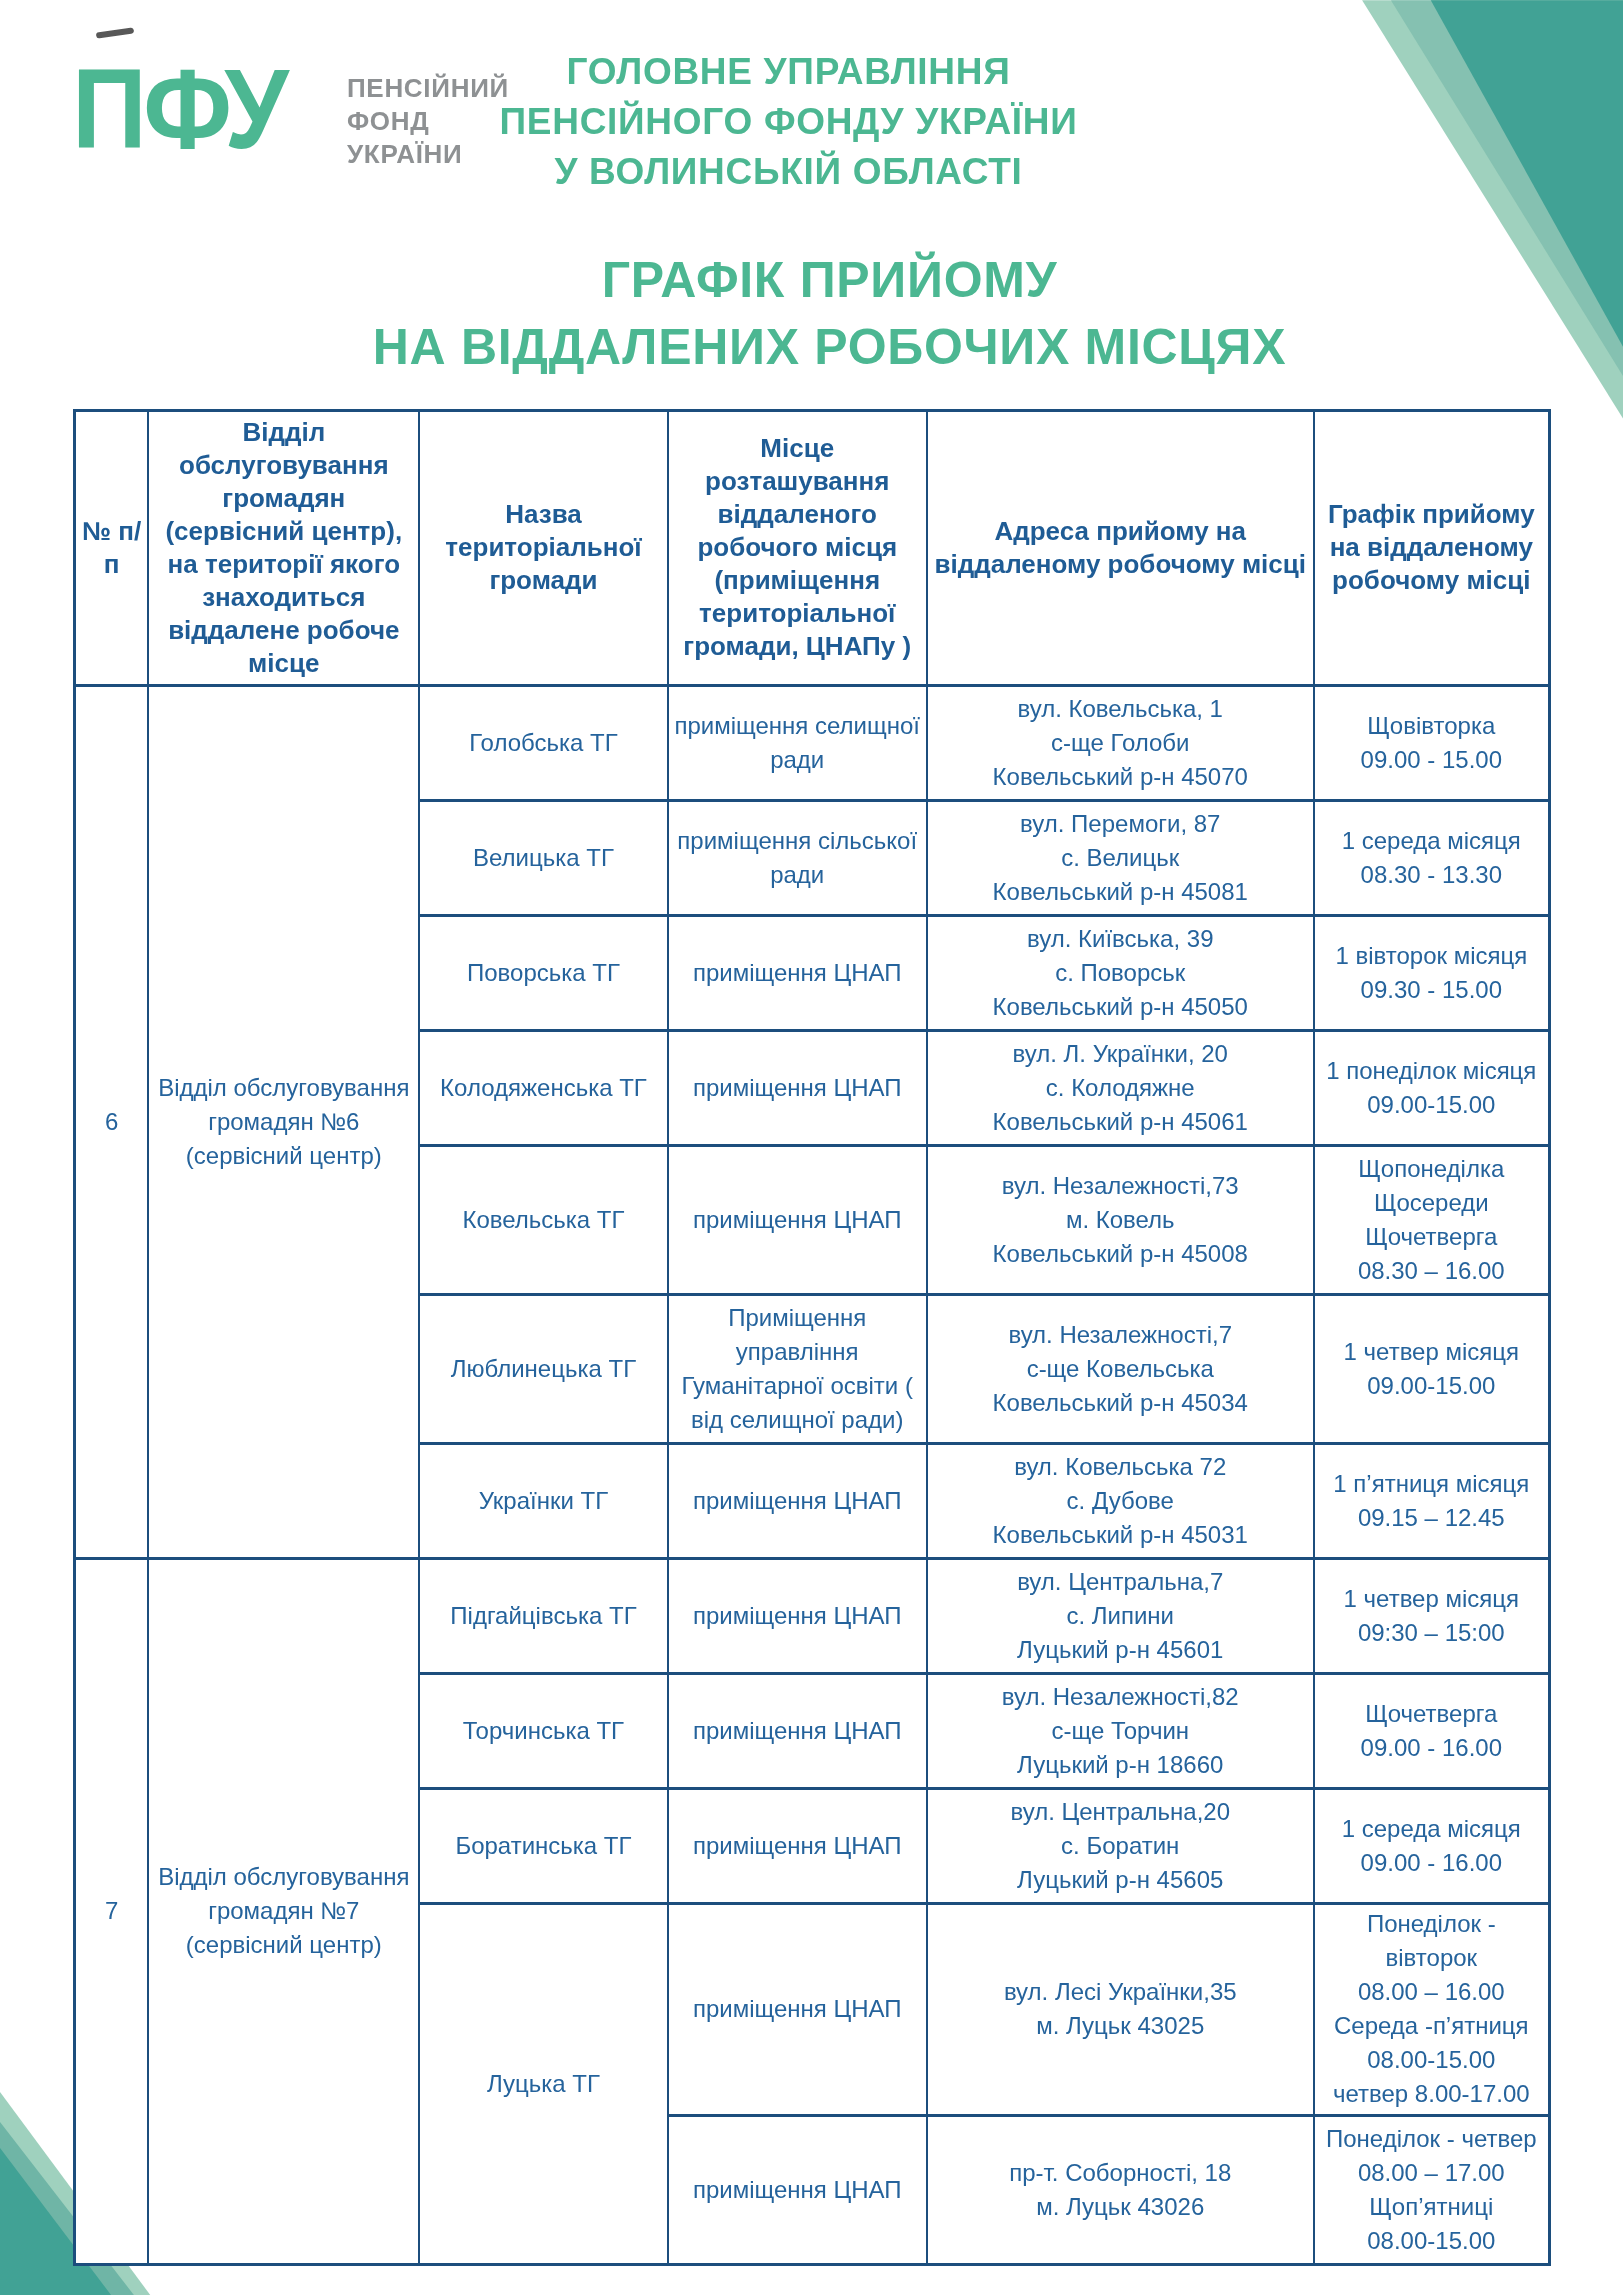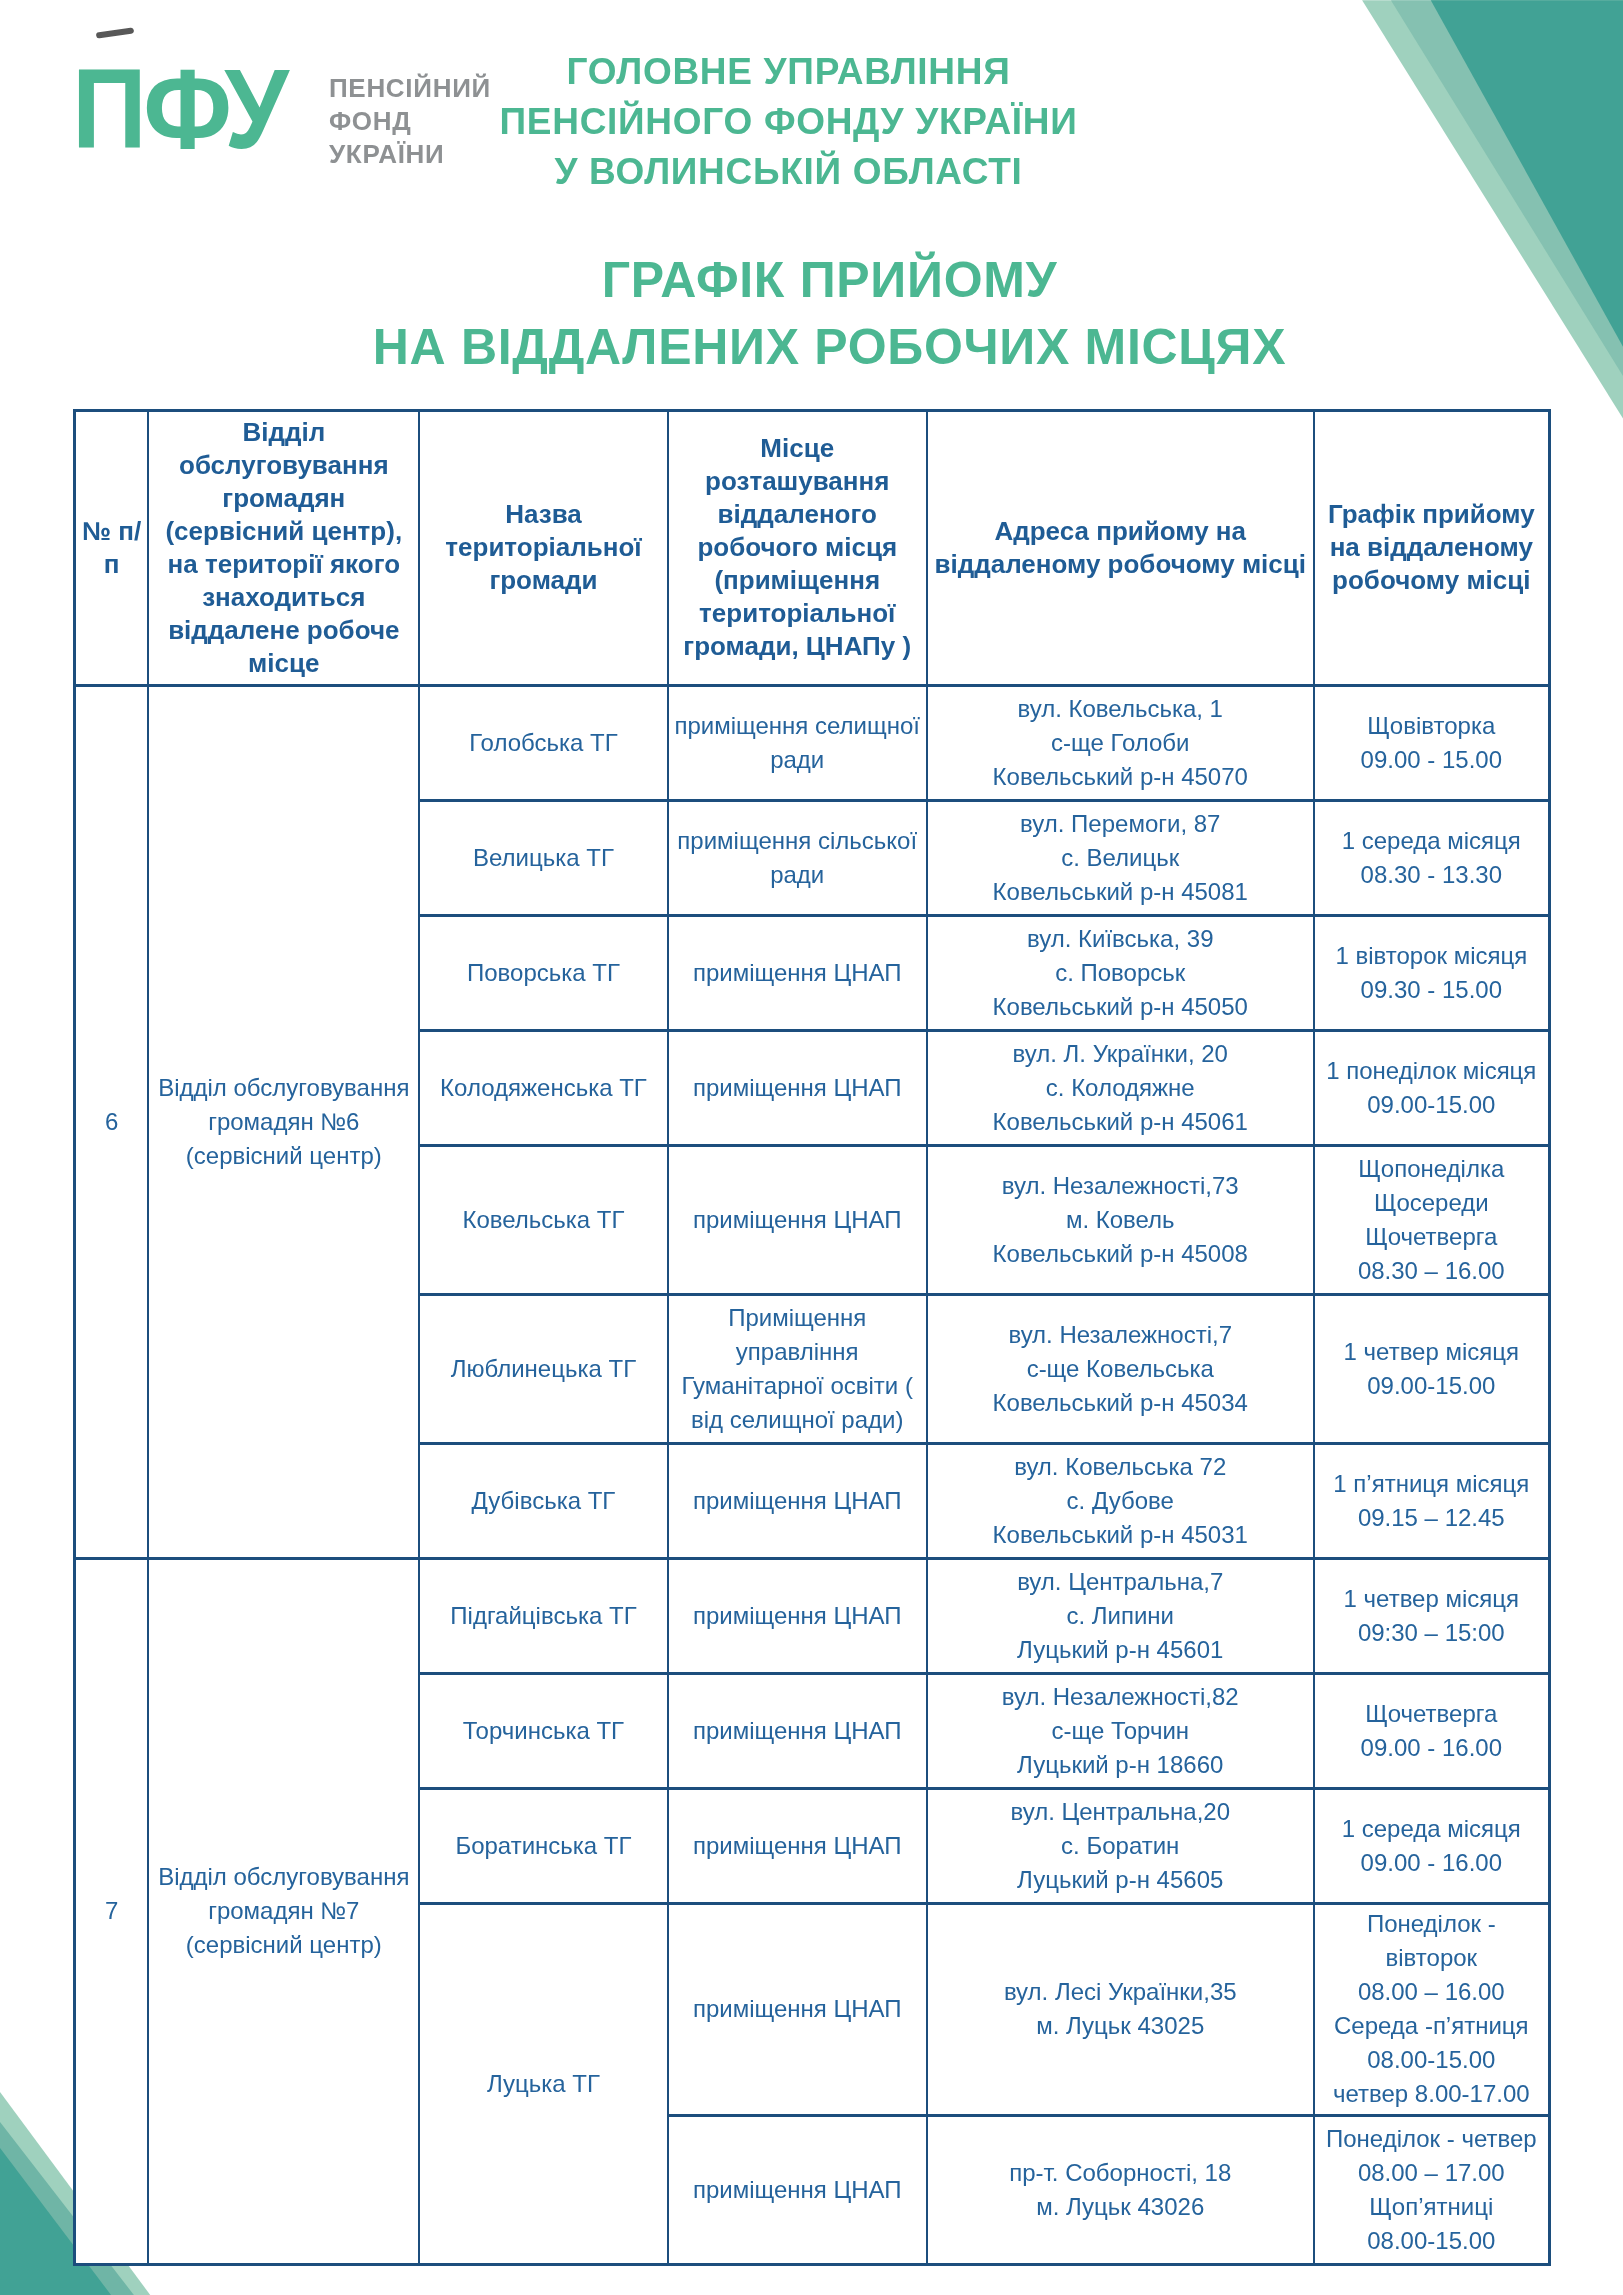--- a/index.html
+++ b/index.html
@@ -25,21 +25,21 @@
   .artifact{
     position:absolute;left:96px;top:30px;width:38px;height:5.9px;
     background:#2e2e2e;opacity:.8;border-radius:3.3px;transform:rotate(-8deg);z-index:2;
   }
   .logo{position:absolute;left:72px;top:60px;display:flex;align-items:flex-start;z-index:2;}
   .logo-acronym{
     color:var(--accent-green);
     font-size:113px;line-height:98px;font-weight:700;
     letter-spacing:-3.9px;transform:scaleX(.92);transform-origin:left top;
   }
-  .logo-org{margin-left:25px;padding-top:11.8px;color:var(--logo-gray);
+  .logo-org{margin-left:43px;padding-top:11.8px;color:var(--logo-gray);
     font-size:26px;line-height:33px;font-weight:600;letter-spacing:0.7px;}
   .org-title{
     position:absolute;left:26px;top:47px;width:1525px;text-align:center;z-index:1;
     color:var(--accent-green);font-size:37px;line-height:50px;font-weight:700;letter-spacing:0.7px;
   }
   .doc-title{
     position:absolute;left:0;top:247px;width:1623px;text-align:center;z-index:1;
     color:var(--accent-green);font-size:50px;line-height:67px;font-weight:700;letter-spacing:0.7px;padding-left:36px;
   }
   table.schedule{
@@ -194,21 +194,21 @@
           <div class="ln">вул. Незалежності,7</div>
           <div class="ln">с-ще Ковельська</div>
           <div class="ln">Ковельський р-н 45034</div>
         </td>
         <td>
           <div class="ln">1 четвер місяця</div>
           <div class="ln">09.00-15.00</div>
         </td>
       </tr>
       <tr style="height: 115px;">
-        <td>Дубівська ТГ</td>
+        <td>Українки ТГ</td>
         <td>приміщення ЦНАП</td>
         <td>
           <div class="ln">вул. Ковельська 72</div>
           <div class="ln">с. Дубове</div>
           <div class="ln">Ковельський р-н 45031</div>
         </td>
         <td>
           <div class="ln">1 п’ятниця місяця</div>
           <div class="ln">09.15 – 12.45</div>
         </td>

